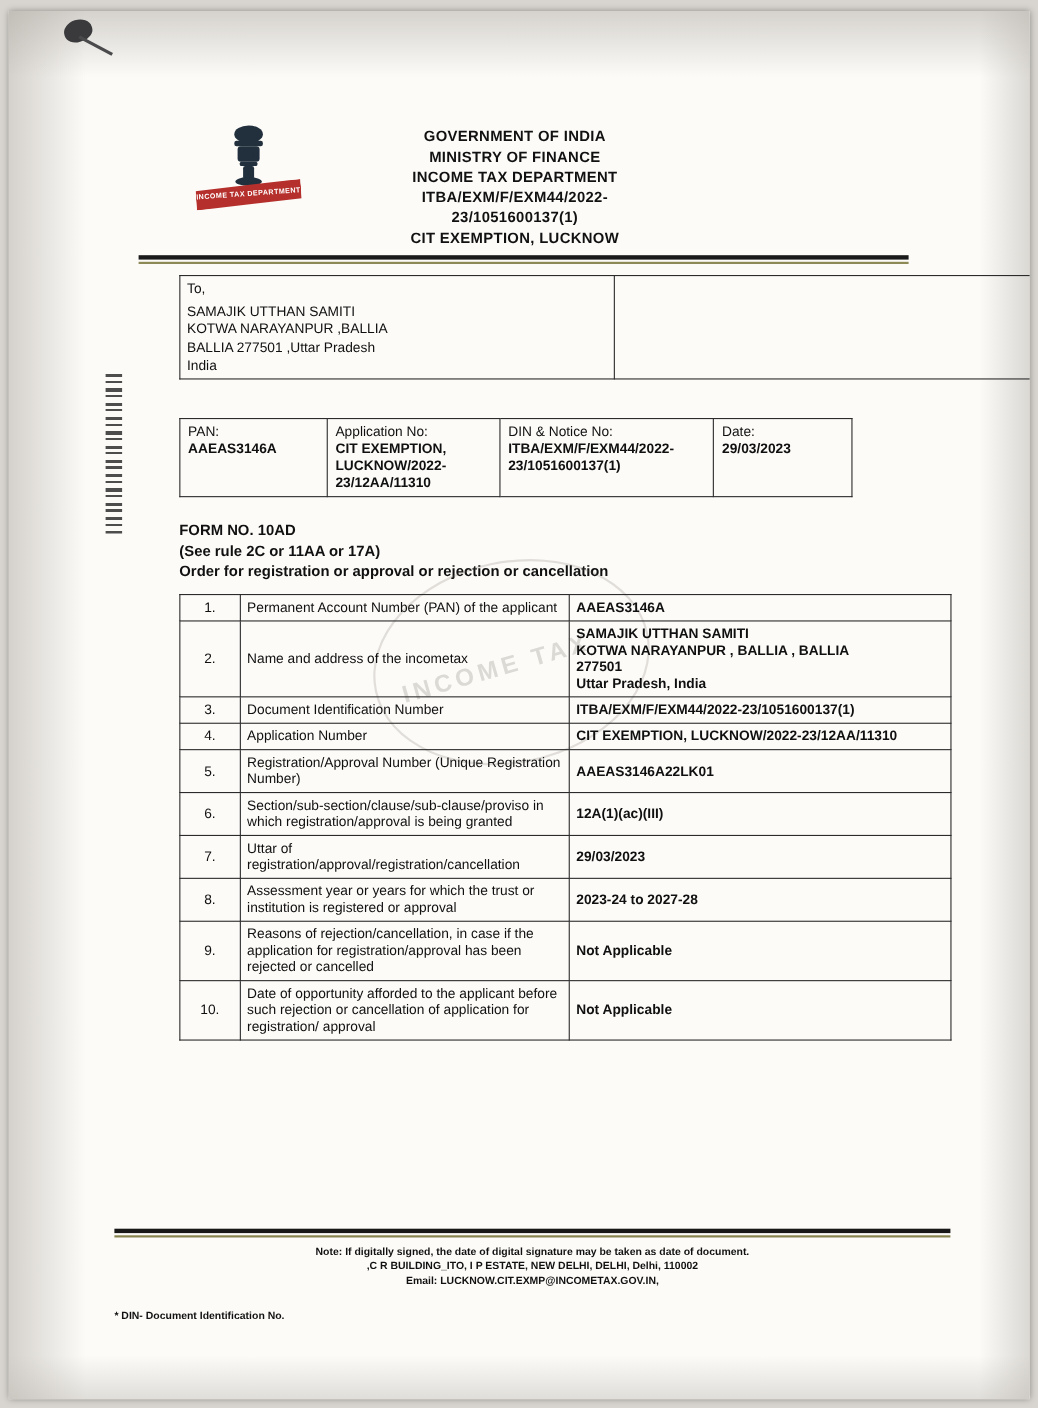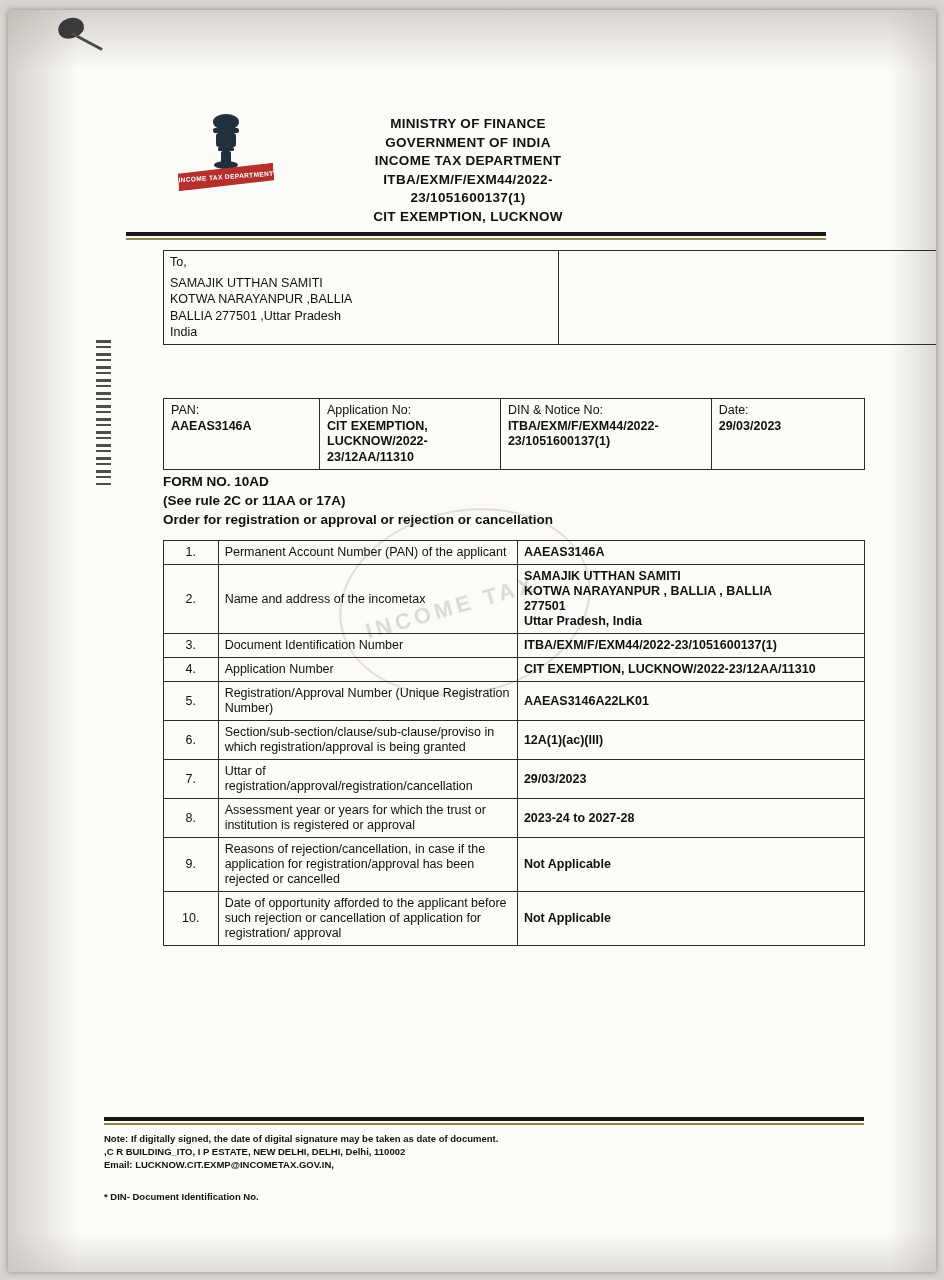--- a/index.html
+++ b/index.html
@@ -201,23 +201,22 @@
   }
   #to-table td.blank-cell {
     width: 357px;
   }
   .to-label { margin-bottom: 4px; }
 
   
   #pan-table {
     left: 155px;
     top: 370px;
-    width: 702px;
-    font-weight: bold;
-    margin-top: 18px;
+    width: 612px;
+    font-weight: bold;
   }
   #pan-table td {
     padding: 4px 7px;
     line-height: 15.5px;
     font-size: 12.5px;
   }
   #pan-table td .lbl {
     font-weight: normal;
   }
   #pan-table td.c1 { width: 156px; }
@@ -303,21 +302,21 @@
     top: 1113px;
     width: 760px;
     height: 2px;
     background: #86834f;
   }
   .footer-center {
     position: absolute;
     left: 96px;
     top: 1122px;
     width: 760px;
-    text-align: left;
+    text-align: center;
     font-size: 9.5px;
     font-weight: bold;
     color: #111;
     line-height: 13px;
   }
   .footer-note {
     position: absolute;
     left: 96px;
     top: 1180px;
     width: 780px;
@@ -364,22 +363,22 @@
             <rect x="17" y="39" width="10" height="12" rx="2"></rect>
             <ellipse cx="22" cy="53" rx="12" ry="4"></ellipse>
           </g>
         </svg>
         <div class="ribbon">
           <span>INCOME TAX DEPARTMENT</span>
         </div>
       </div>
 
       <div class="header-lines">
+        <div>GOVERNMENT OF INDIA</div>
         <div>MINISTRY OF FINANCE</div>
-        <div>GOVERNMENT OF INDIA</div>
         <div>INCOME TAX DEPARTMENT</div>
         <div>ITBA/EXM/F/EXM44/2022-</div>
         <div>23/1051600137(1)</div>
         <div>CIT EXEMPTION, LUCKNOW</div>
       </div>
 
       <div class="rule-thick"></div>
       <div class="rule-thin"></div>
 
       <table class="box" id="to-table">

